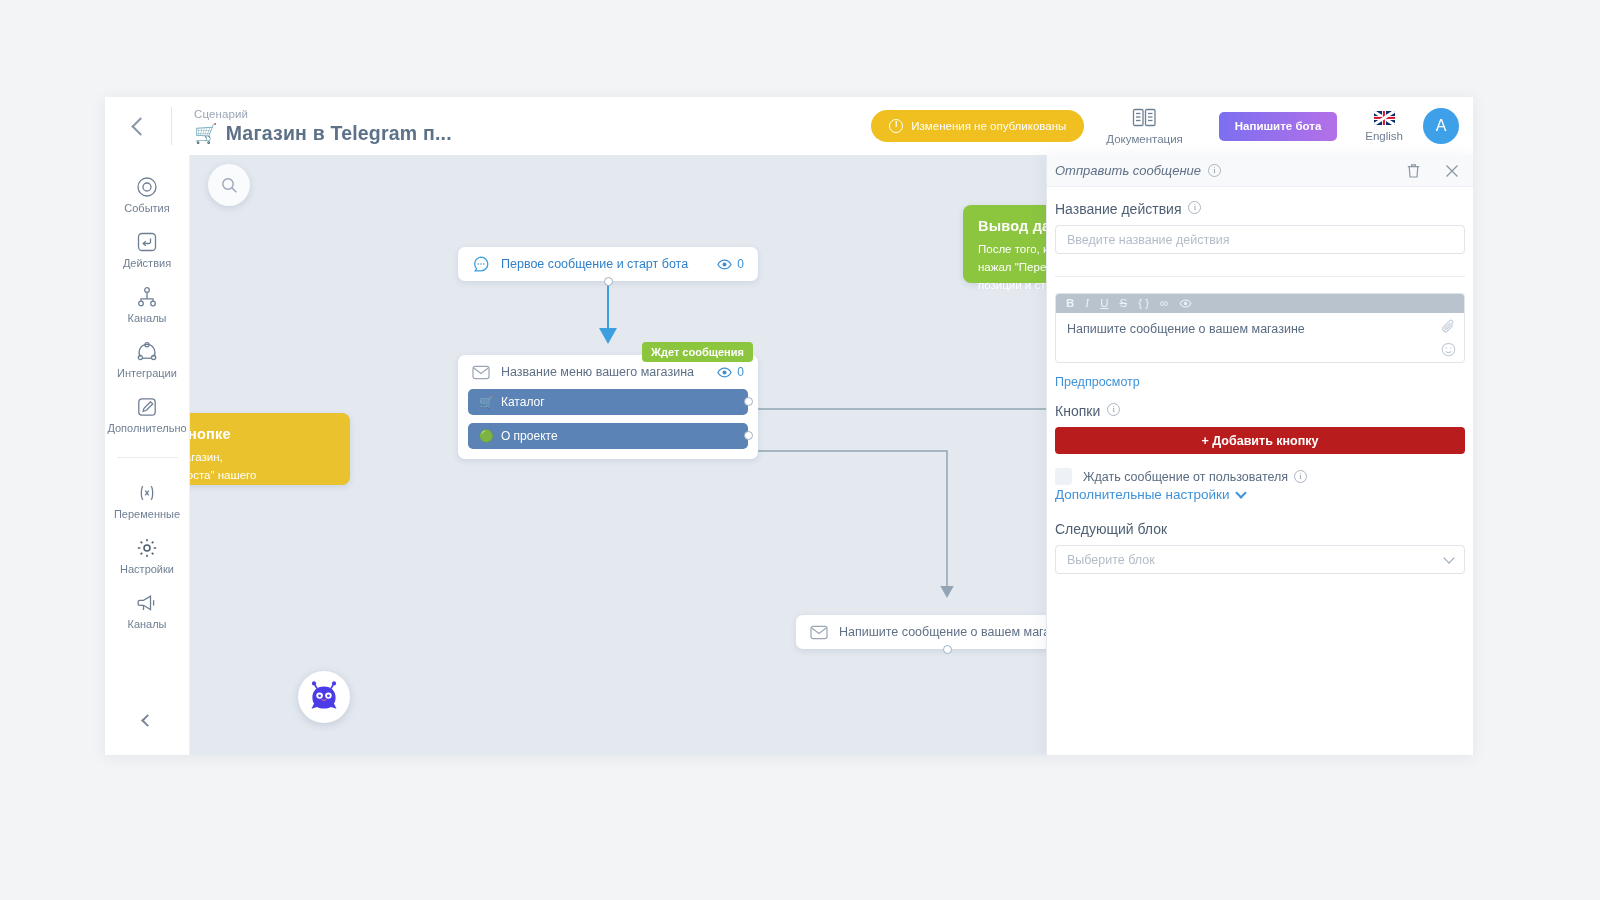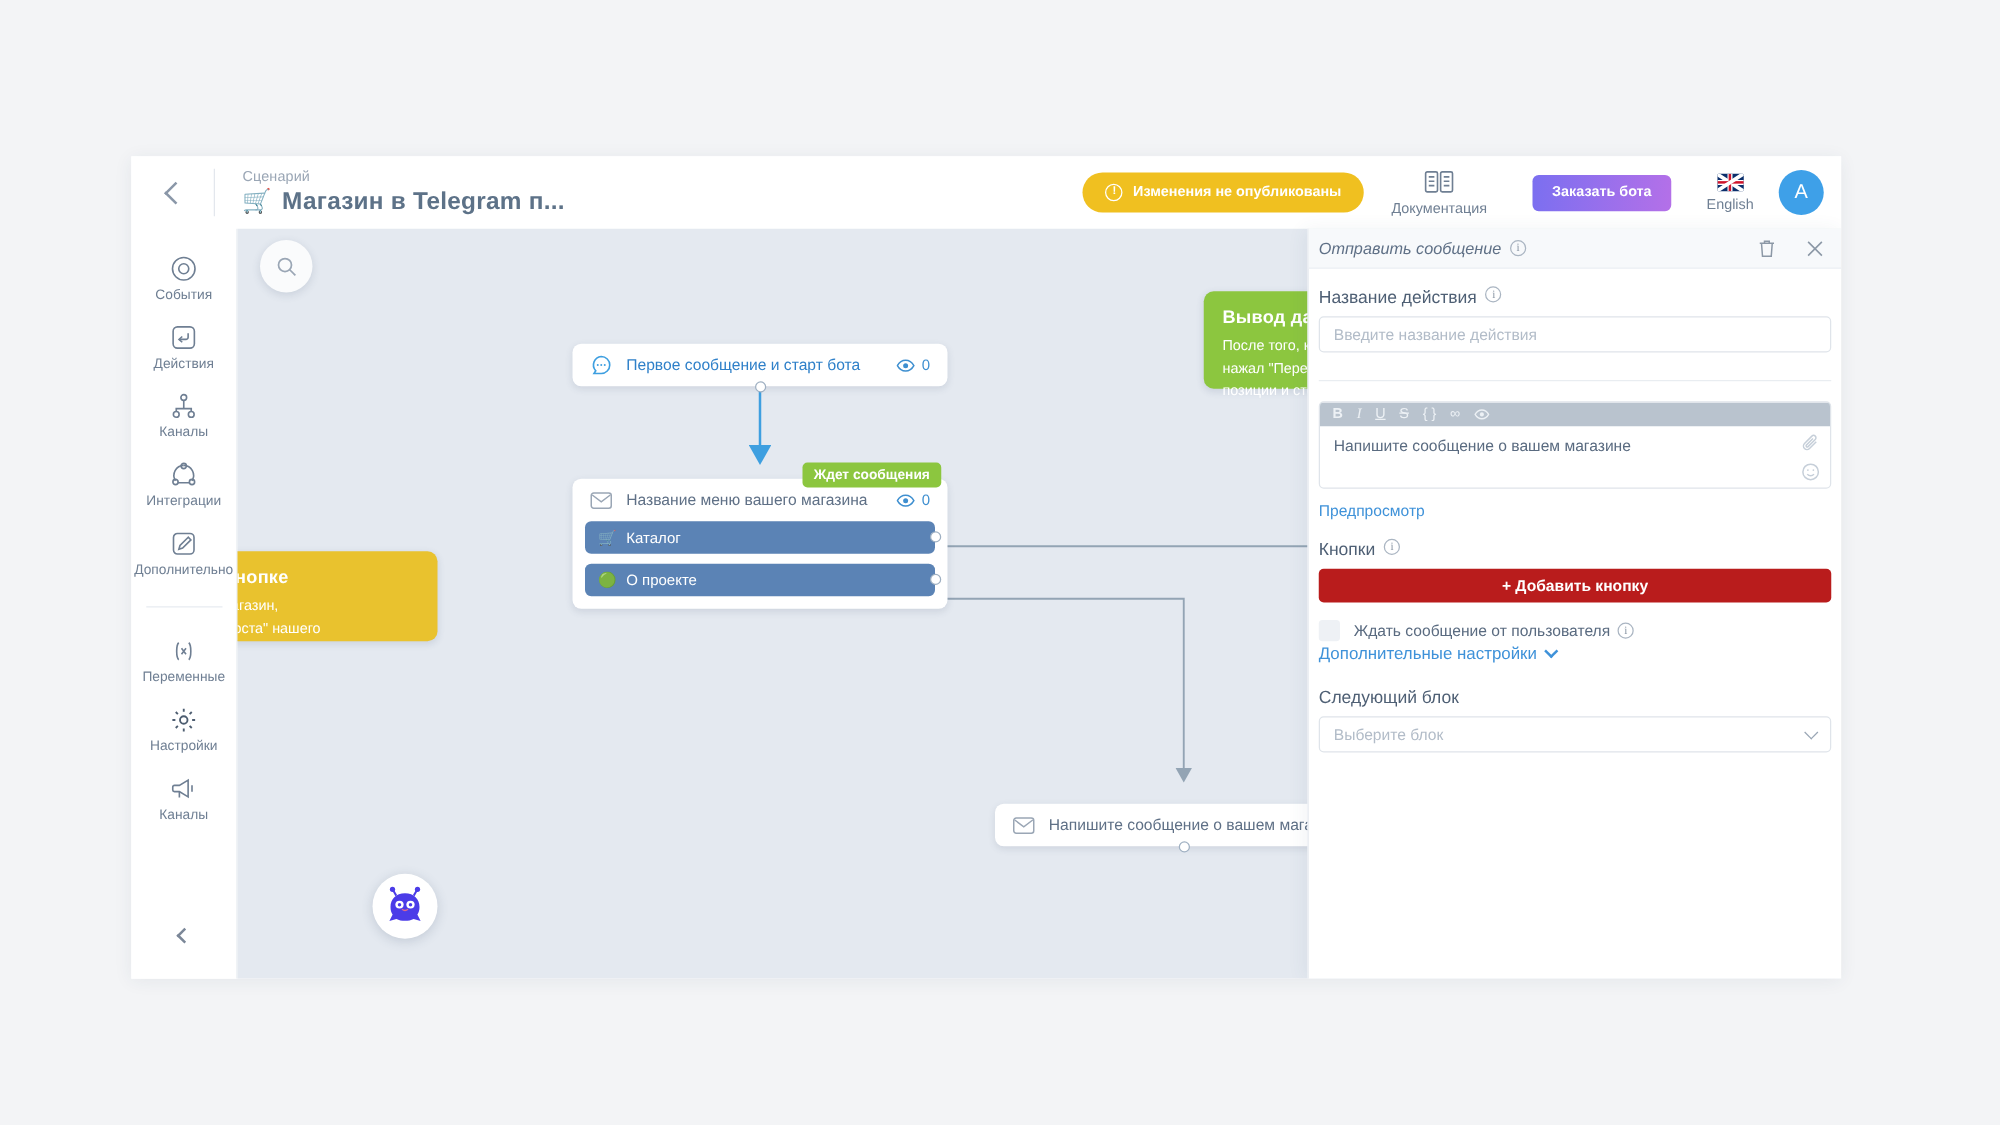--- a/index.html
+++ b/index.html
@@ -5,21 +5,21 @@
   * { box-sizing: border-box; margin: 0; padding: 0; }
   html, body {
     width: 1600px; height: 900px;
     background: #f3f4f6;
     font-family: "Liberation Sans", sans-serif;
     overflow: hidden;
   }
 
   #app {
     position: absolute;
-    left: 105px; top: 125px;
+    left: 105px; top: 97px;
     width: 1368px; height: 658px;
     background: #ffffff;
     overflow: hidden;
     box-shadow: 0 2px 14px rgba(40,60,90,0.08);
   }
 
   
   .header {
     position: absolute; left: 0; top: 0;
     width: 1368px; height: 58px;
@@ -50,21 +50,21 @@
     font-size: 19.5px; font-weight: bold; color: #5d7288; letter-spacing: .2px;
   }
   .hdr-right {
     margin-left: auto; display: flex; align-items: center;
     gap: 0px; padding-right: 14px;
   }
   .pub-badge {
     display: flex; align-items: center; gap: 8px;
     background: #f0c020; color: #fff;
     border-radius: 18px; height: 30px;
-    padding: 16px 18px; font-size: 11.5px; font-weight: bold;
+    padding: 16px 18px; font-size: 11.5px; font-weight: normal;
     cursor: pointer; white-space: nowrap;
   }
   .warn-ic {
     width: 14px; height: 14px; border-radius: 50%;
     border: 1.4px solid #fff; position: relative; flex: 0 0 auto;
   }
   .warn-ic::after {
     content: "!"; position: absolute; left: 0; right: 0; top: -1px;
     text-align: center; font-size: 9px; font-weight: bold; color: #fff;
   }
@@ -301,21 +301,21 @@
               <line x1="4" y1="13.5" x2="8.5" y2="13.5"></line>
             <line x1="16" y1="6.5" x2="20.5" y2="6.5"></line>
               <line x1="16" y1="10" x2="20.5" y2="10"></line>
               <line x1="16" y1="13.5" x2="20.5" y2="13.5"></line>
           </svg>
         </span>
         <span>Документация</span>
       </div>
 
       <div class="order-btn">
-        <span>Заказать бота</span>
+        <span>Напишите бота</span>
       </div>
 
       <div class="hdr-item" style="padding:0 14px;">
         <span class="flag">
           <span class="cross-v"></span>
             <span class="cross-h"></span>
           <span class="cross-v2"></span>
             <span class="cross-h2"></span>
         </span>
         <span>English</span>

